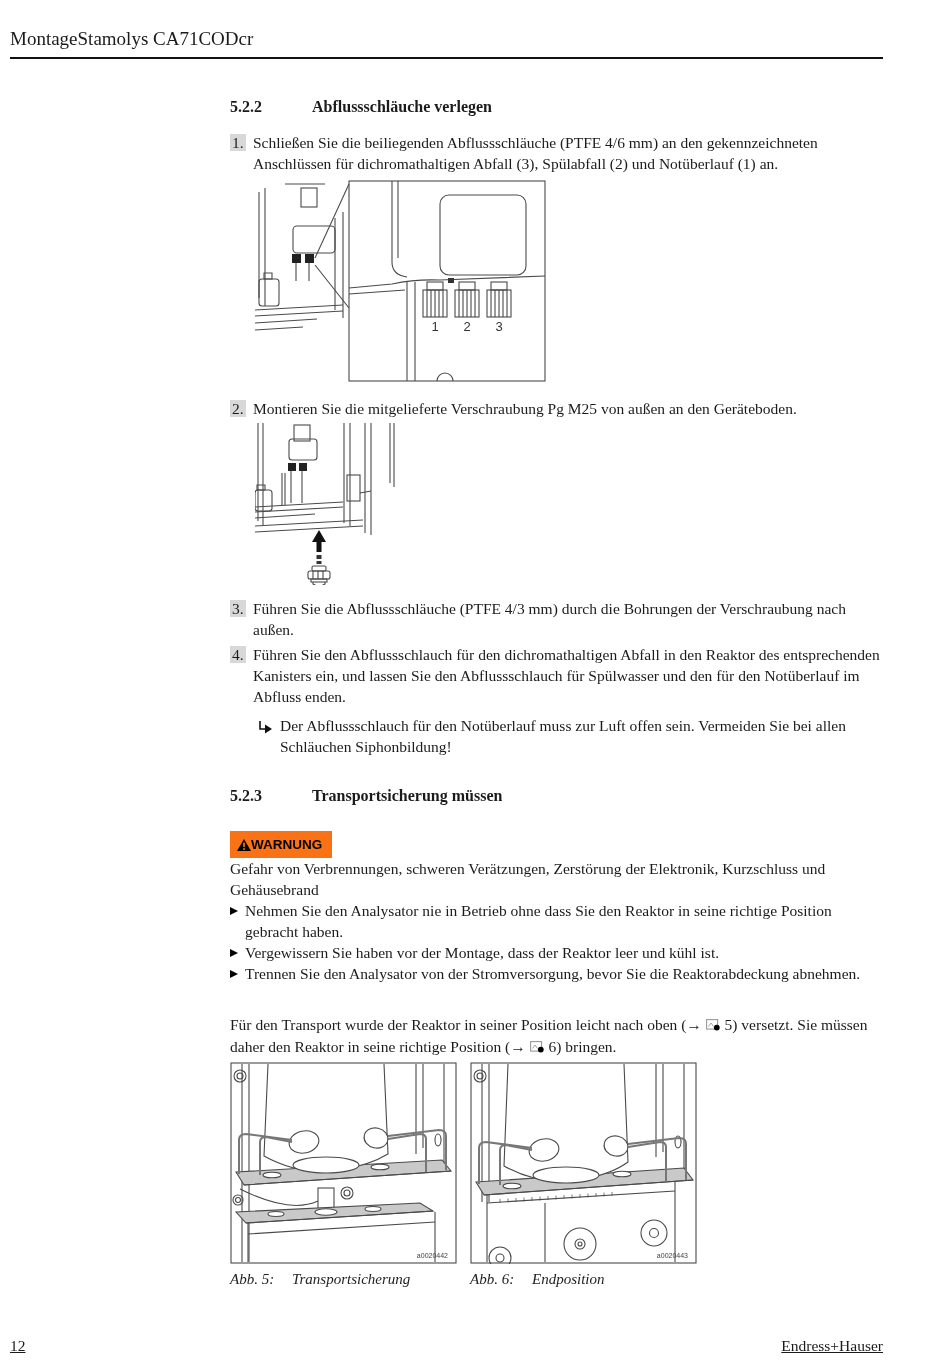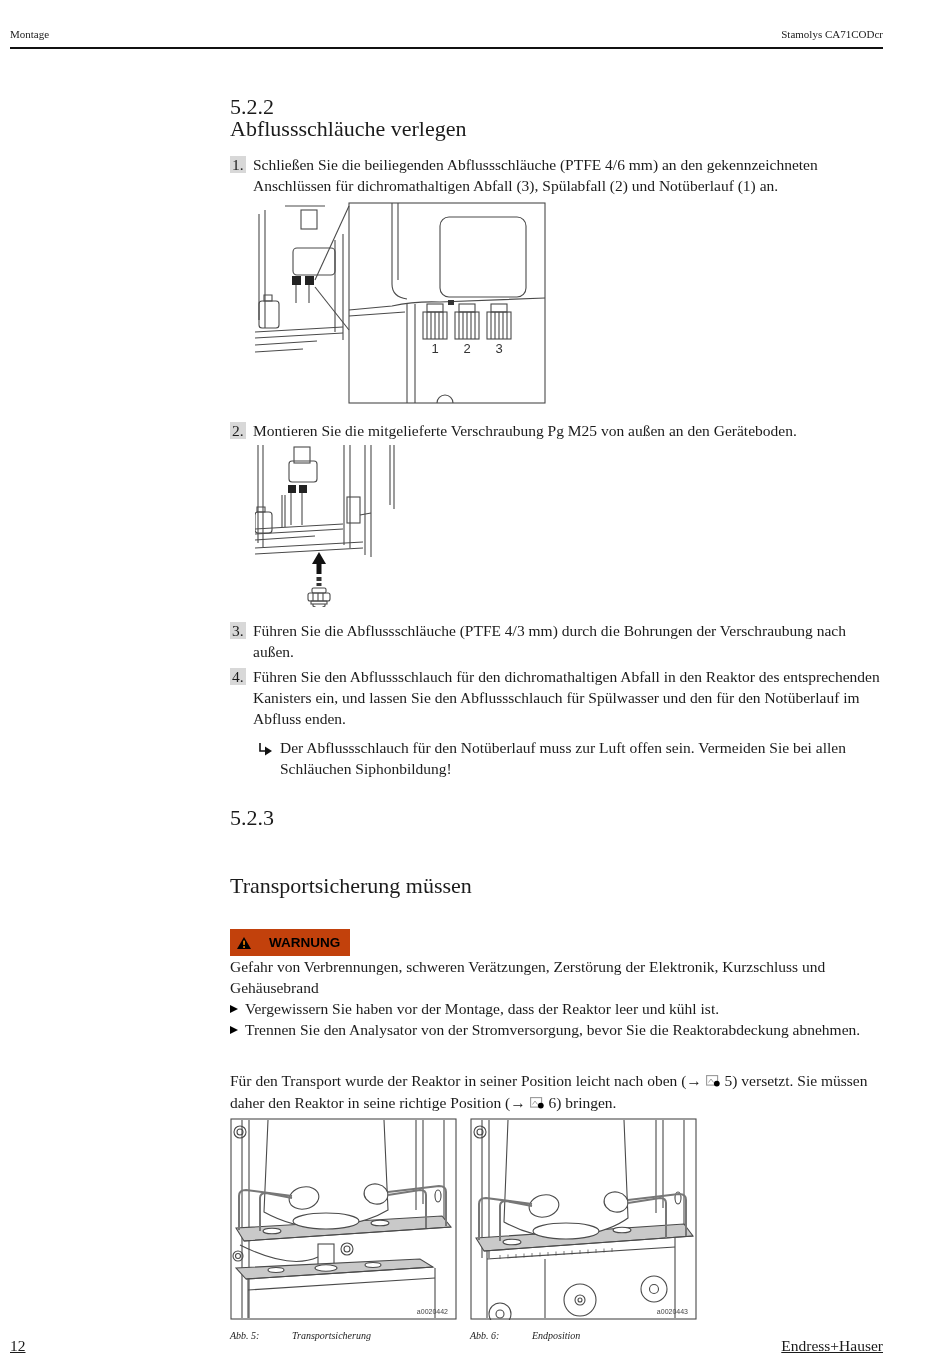--- a/index.html
+++ b/index.html
@@ -1,60 +1,60 @@
 <!DOCTYPE html>
 <html><head>
 <meta charset="utf-8">
 <style>
   html,body{margin:0;padding:0;}
   body{width:950px;height:1370px;background:#fff;font-family:"Liberation Serif","DejaVu Serif",serif;color:#1b1b1b;}
   .page{position:relative;width:950px;height:1370px;background:#fff;overflow:hidden;}
 
-  .header{position:absolute;left:10px;top:28px;width:873px;display:flex;justify-content:space-between;
-          font-size:11px;padding-bottom:7px;border-bottom:2px solid #111;}
+  .header{position:absolute;left:10px;top:28px;width:873px;display:flex;
+          font-size:19px;padding-bottom:7px;border-bottom:2px solid #111;}
   .footer{position:absolute;left:10px;top:1337px;width:873px;display:flex;justify-content:space-between;font-size:15.5px;text-decoration:underline;}
 
   .content{position:absolute;left:230px;top:90px;width:656px;font-size:15.5px;line-height:21px;}
 
-  h2.sec{font-size:22px;line-height:22px;margin:6px 0 14px;font-weight:normal;display:flex;flex-direction:column;}
+  h2.sec{font-size:16px;line-height:22px;margin:6px 0 14px;font-weight:bold;display:flex;}
   h2.sec .sec-num{width:82px;flex:none;}
-  h2.sec.second{margin-top:28px;margin-bottom:20px;gap:46px;}
+  h2.sec.second{margin-top:28px;margin-bottom:12px;}
 
   .step{display:flex;margin:0 0 4px;}
   .step .num{width:23px;flex:none;}
   .step .num span{background:#d8d8d8;padding:0 2px;}
   .step .txt{flex:1;}
 
   .fig-inline{margin:2px 0 10px 25px;}
   .fig-inline.f2{margin-bottom:8px;}
 
   .result{display:flex;margin:8px 0 0 27px;}
   .result .arrow{flex:none;margin:3px 8px 0 0;}
   .result .txt{width:600px;}
 
-  .warn-badge{display:inline-flex;align-items:center;gap:18px;background:#c2410c;color:#000;
+  .warn-badge{display:inline-flex;align-items:center;gap:0;background:#f97316;color:#000;
               font-family:"Liberation Sans","DejaVu Sans",sans-serif;font-weight:bold;font-size:13.5px;
               padding:3px 10px 3px 7px;margin-top:12px;text-align:center;}
   .warn-title{font-weight:bold;margin-top:8px;}
   .warn-text{margin:0;}
 
   .bullets .b{display:flex;}
   .bullets .tri{flex:none;width:15px;margin-top:7px;}
   .bullets .tri::before{content:"";display:block;width:0;height:0;
       border-left:8px solid #000;border-top:4.5px solid transparent;border-bottom:4.5px solid transparent;}
   .bullets .txt{flex:1;}
 
   .para{margin:30px 0 0;}
   .figref{display:inline-block;vertical-align:-1px;}
 
   .figrow{display:flex;gap:13px;margin-top:4px;}
   .figbox{width:227px;height:202px;}
   .figbox svg{display:block;}
 
-  .caps{display:flex;margin-top:8px;font-size:10px;font-style:italic;color:#222;line-height:15px;}
+  .caps{display:flex;margin-top:8px;font-size:15px;font-style:italic;color:#222;line-height:15px;}
   .cap{display:flex;}
   .cap.first{width:240px;}
   .cap .lbl{width:62px;flex:none;}
 
   .draw text{font-family:"Liberation Sans","DejaVu Sans",sans-serif;}
 </style>
 </head>
 <body>
 
 <div class="page">
@@ -204,20 +204,24 @@
           <rect x="6.2" y="3.6" width="1.7" height="4.3" fill="#f18101"></rect>
           <rect x="6.2" y="9.2" width="1.7" height="1.7" fill="#f18101"></rect>
         </svg>
         <span>WARNUNG</span>
       </span>
     </div>
 
     <p class="warn-text">Gefahr von Verbrennungen, schweren Verätzungen, Zerstörung der Elektronik, Kurzschluss und Gehäusebrand</p>
 
     <div class="bullets">
+      <div class="b">
+        <span class="tri"></span>
+        <span class="txt">Nehmen Sie den Analysator nie in Betrieb ohne dass Sie den Reaktor in seine richtige Position gebracht haben.</span>
+      </div>
       <div class="b">
         <span class="tri"></span>
         <span class="txt">Vergewissern Sie haben vor der Montage, dass der Reaktor leer und kühl ist.</span>
       </div>
       <div class="b">
         <span class="tri"></span>
         <span class="txt">Trennen Sie den Analysator von der Stromversorgung, bevor Sie die Reaktorabdeckung abnehmen.</span>
       </div>
     </div>
 

